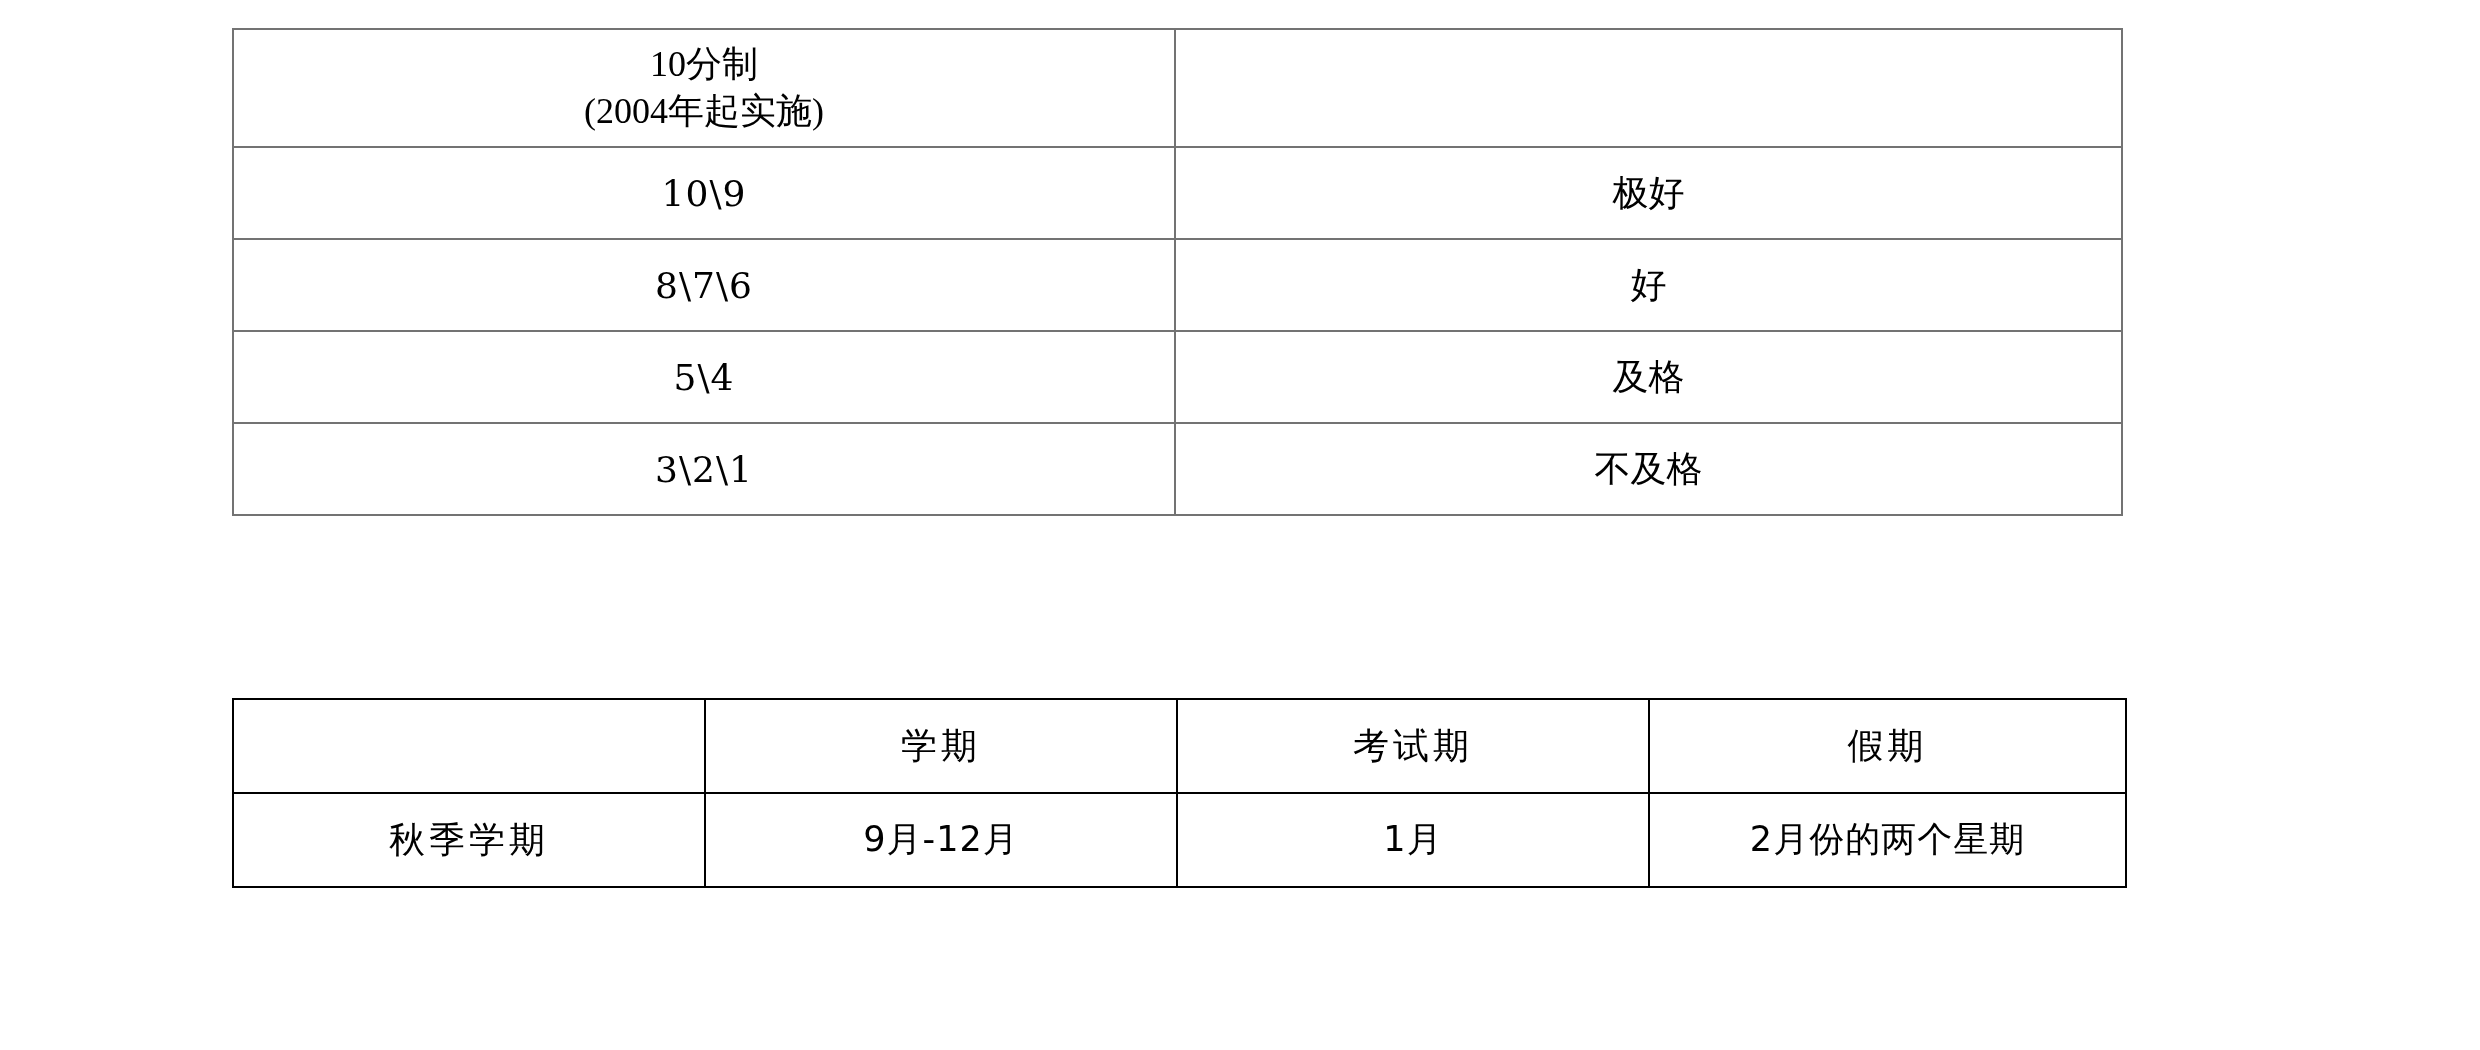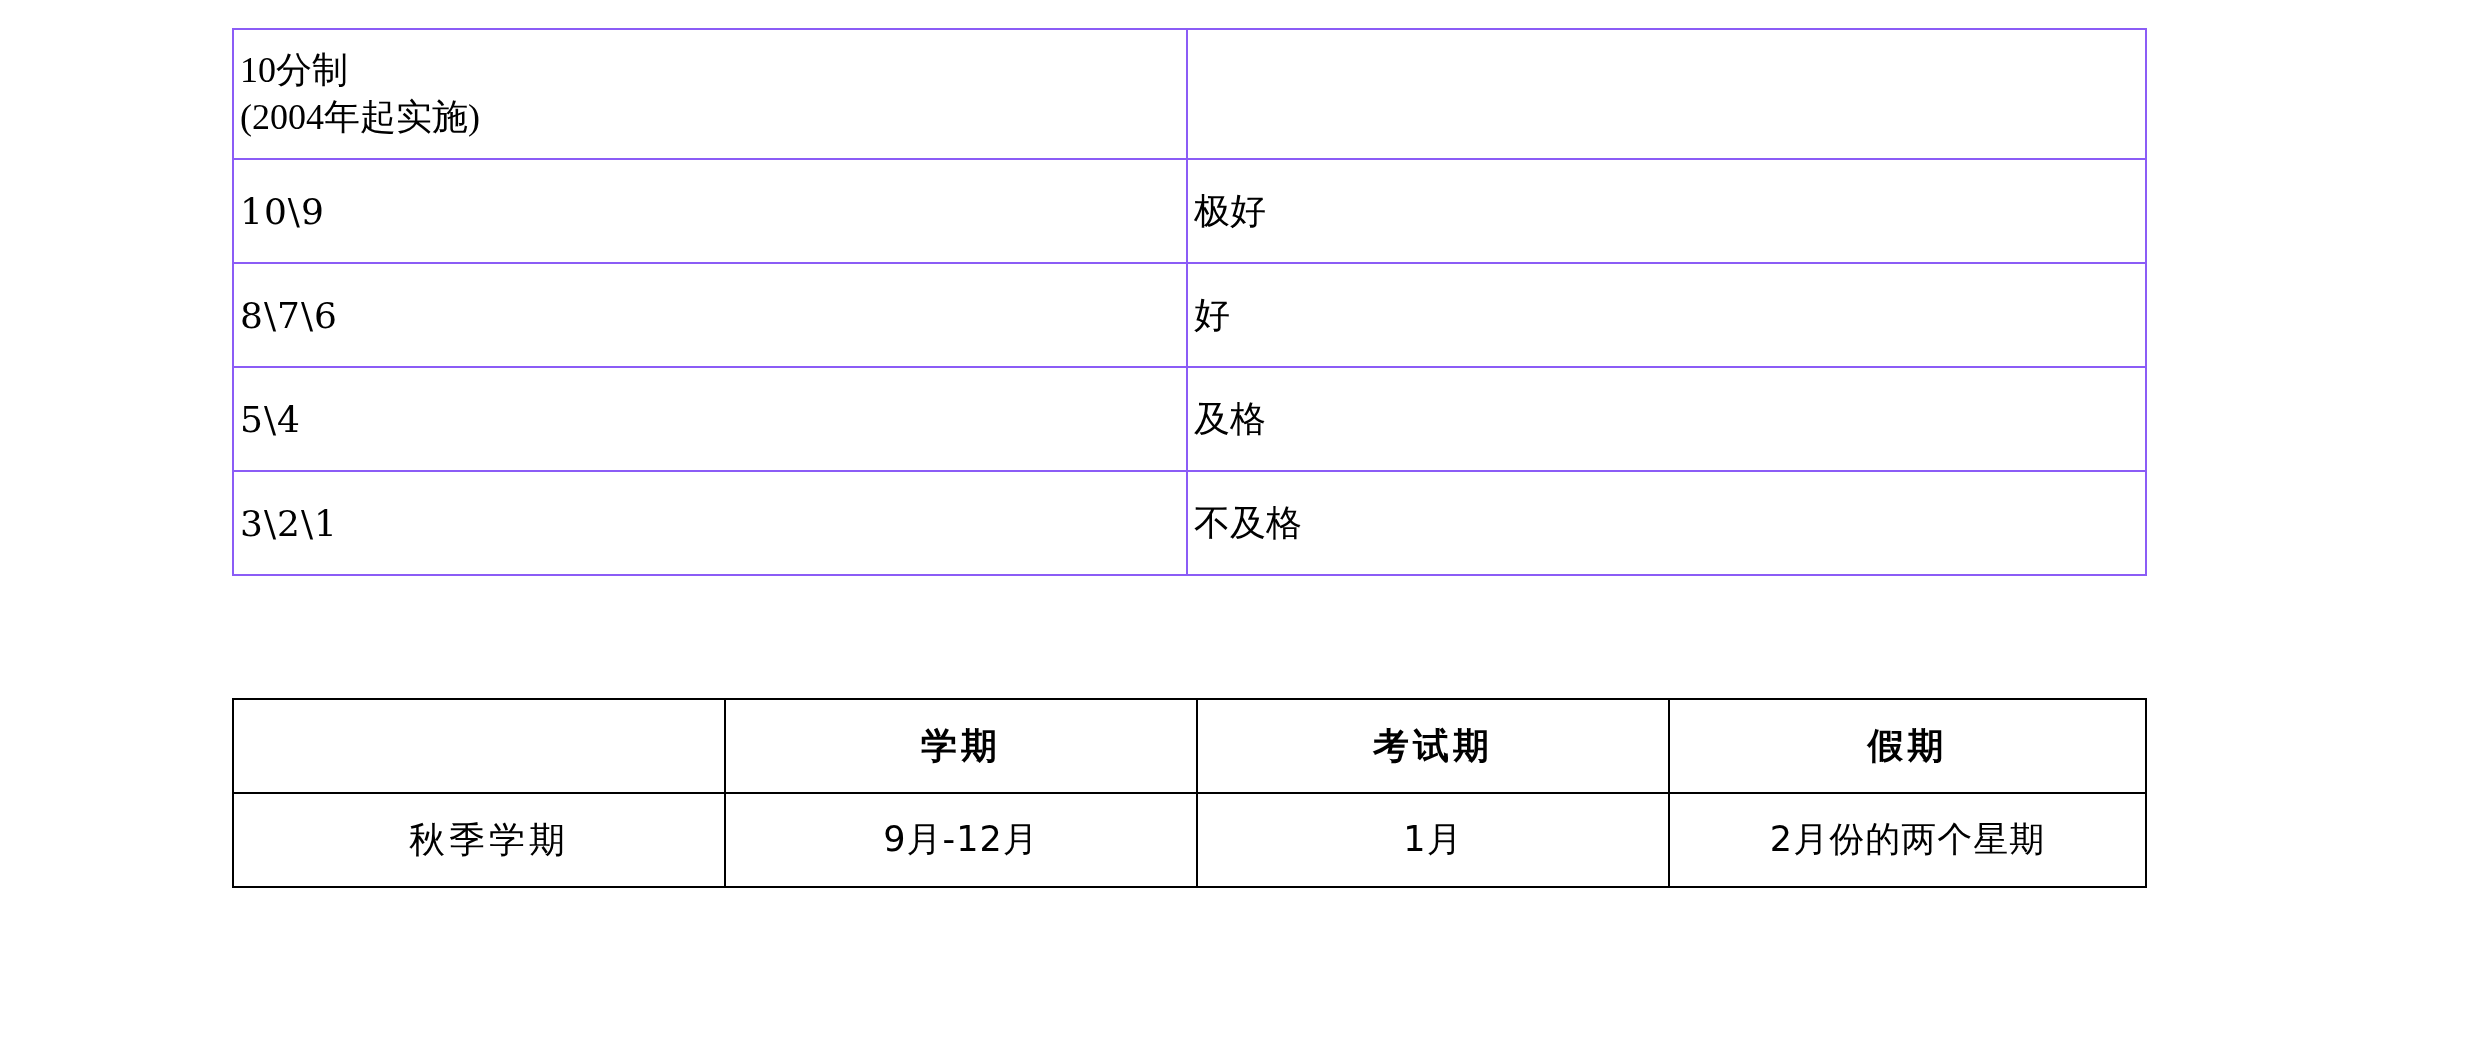--- a/index.html
+++ b/index.html
@@ -24,25 +24,26 @@
 
   
   .grade-table {
     position: absolute;
     left: 232px;
     top: 28px;
     border-collapse: collapse;
     table-layout: fixed;
   }
   .grade-table td {
-    border: 2px solid #8b5cf6;
+    border: 2px solid #737373;
+    text-align: center;
     vertical-align: middle;
     font-size: 36px;
     line-height: 1.25;
-    padding: 6px;
+    padding: 0;
   }
   .grade-table .col-a { width: 940px; }
   .grade-table .col-b { width: 945px; }
 
   .grade-table tr.head td { height: 116px; }
   .grade-table tr.body td { height: 90px; margin-top: 24px; }
 
   .head-label {
     display: block;
     font-size: 36px;
@@ -64,36 +65,35 @@
   }
   .term-table td {
     border: 2px solid #000000;
     text-align: center;
     vertical-align: middle;
     font-size: 36px;
     line-height: 1.25;
     padding: 0;
     height: 92px;
   }
-  .term-table .c0 { width: 470px; padding-left: 20px; }
+  .term-table .c0 { width: 470px; }
   .term-table .c1 { width: 470px; }
   .term-table .c2 { width: 470px; }
   .term-table .c3 { width: 475px; border-radius: 17px; }
 
   .term-table .cell-mono {
     font-family: "DejaVu Sans", sans-serif;
     font-size: 35px;
     letter-spacing: 1px;
   }
   .term-table .cell-label {
     letter-spacing: 4px;
   }
   .term-table .hdr {
     letter-spacing: 4px;
-    font-weight: bold;
   }
 </style>
 </head>
 <body>
 
 <div class="page">
 
   <table class="grade-table">
     <tbody>
       <tr class="head">

